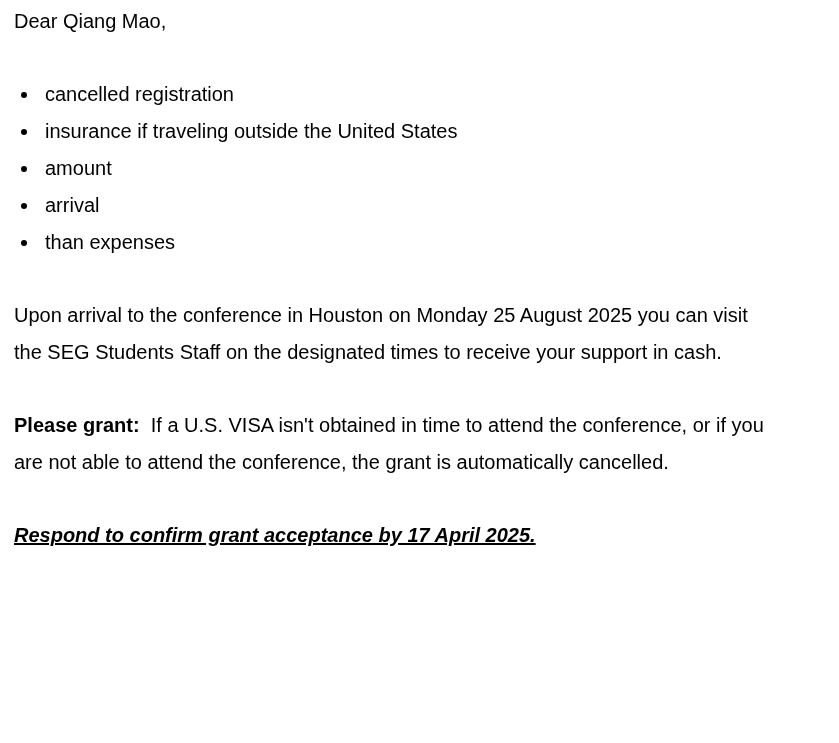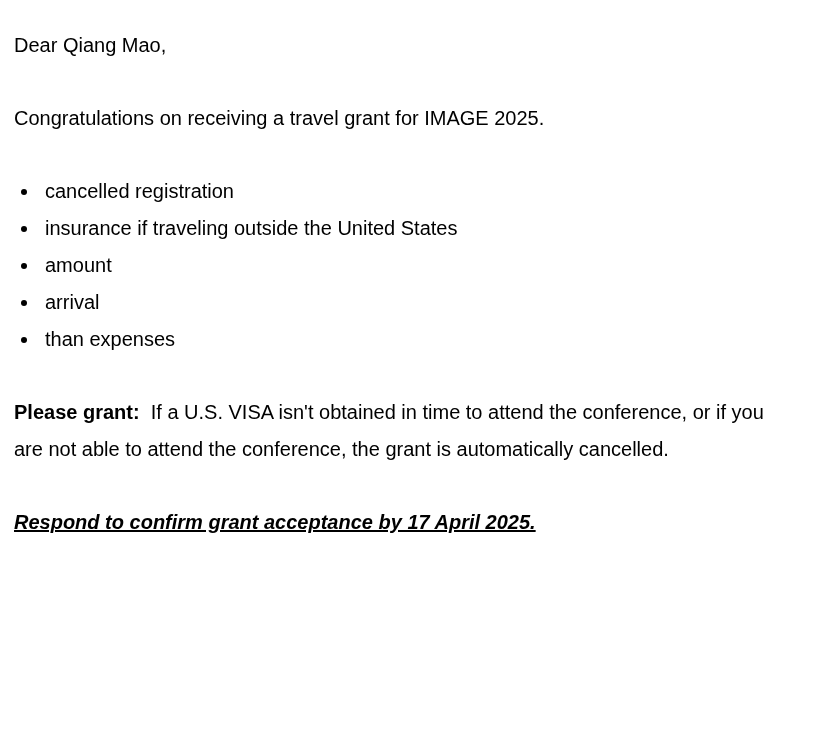--- a/index.html
+++ b/index.html
@@ -14,21 +14,20 @@
     color: #000000;
     width: 839px;
     height: 743px;
     overflow: hidden;
     box-sizing: border-box;
   }
   .email-body {
     padding: 3px 14px 6px 14px;
     width: 750px;
     box-sizing: content-box;
-    margin-top: 24px;
   }
   p {
     margin: 0 0 36px 0;
   }
   p.tight {
     margin-bottom: 0;
   }
   ul.coverage-list {
     margin: 0 0 36px 0;
     padding: 0 0 0 26px;
@@ -51,30 +50,30 @@
     text-decoration-thickness: 2px;
   }
 </style>
 </head>
 <body>
 
 <div class="email-body">
 
   <p><span class="run">Dear Qiang Mao,</span></p>
 
-  <p><span class="run">Congratulations on receiving a travel grant for IMAGE 2025.</span></p>
 
 
   <ul class="coverage-list">
     <li>cancelled registration</li>
     <li>insurance if traveling outside the United States</li>
     <li>amount</li>
     <li>arrival</li>
     <li>than expenses</li>
   </ul>
 
+  <p><span class="run">Upon arrival to the conference in Houston on Monday 25 August 2025 you can visit the SEG Students Staff on the designated times to receive your support in cash.</span></p>
 
   <p><span class="run bold">Please grant:</span><span class="run">  If a U.S. VISA isn't obtained in time to attend the conference, or if you are not able to attend the conference, the grant is automatically cancelled.</span></p>
 
   <p><span class="run emph">Respond to confirm grant acceptance by 17 April 2025.</span></p>
 
 
 </div>
 
 </body></html>

